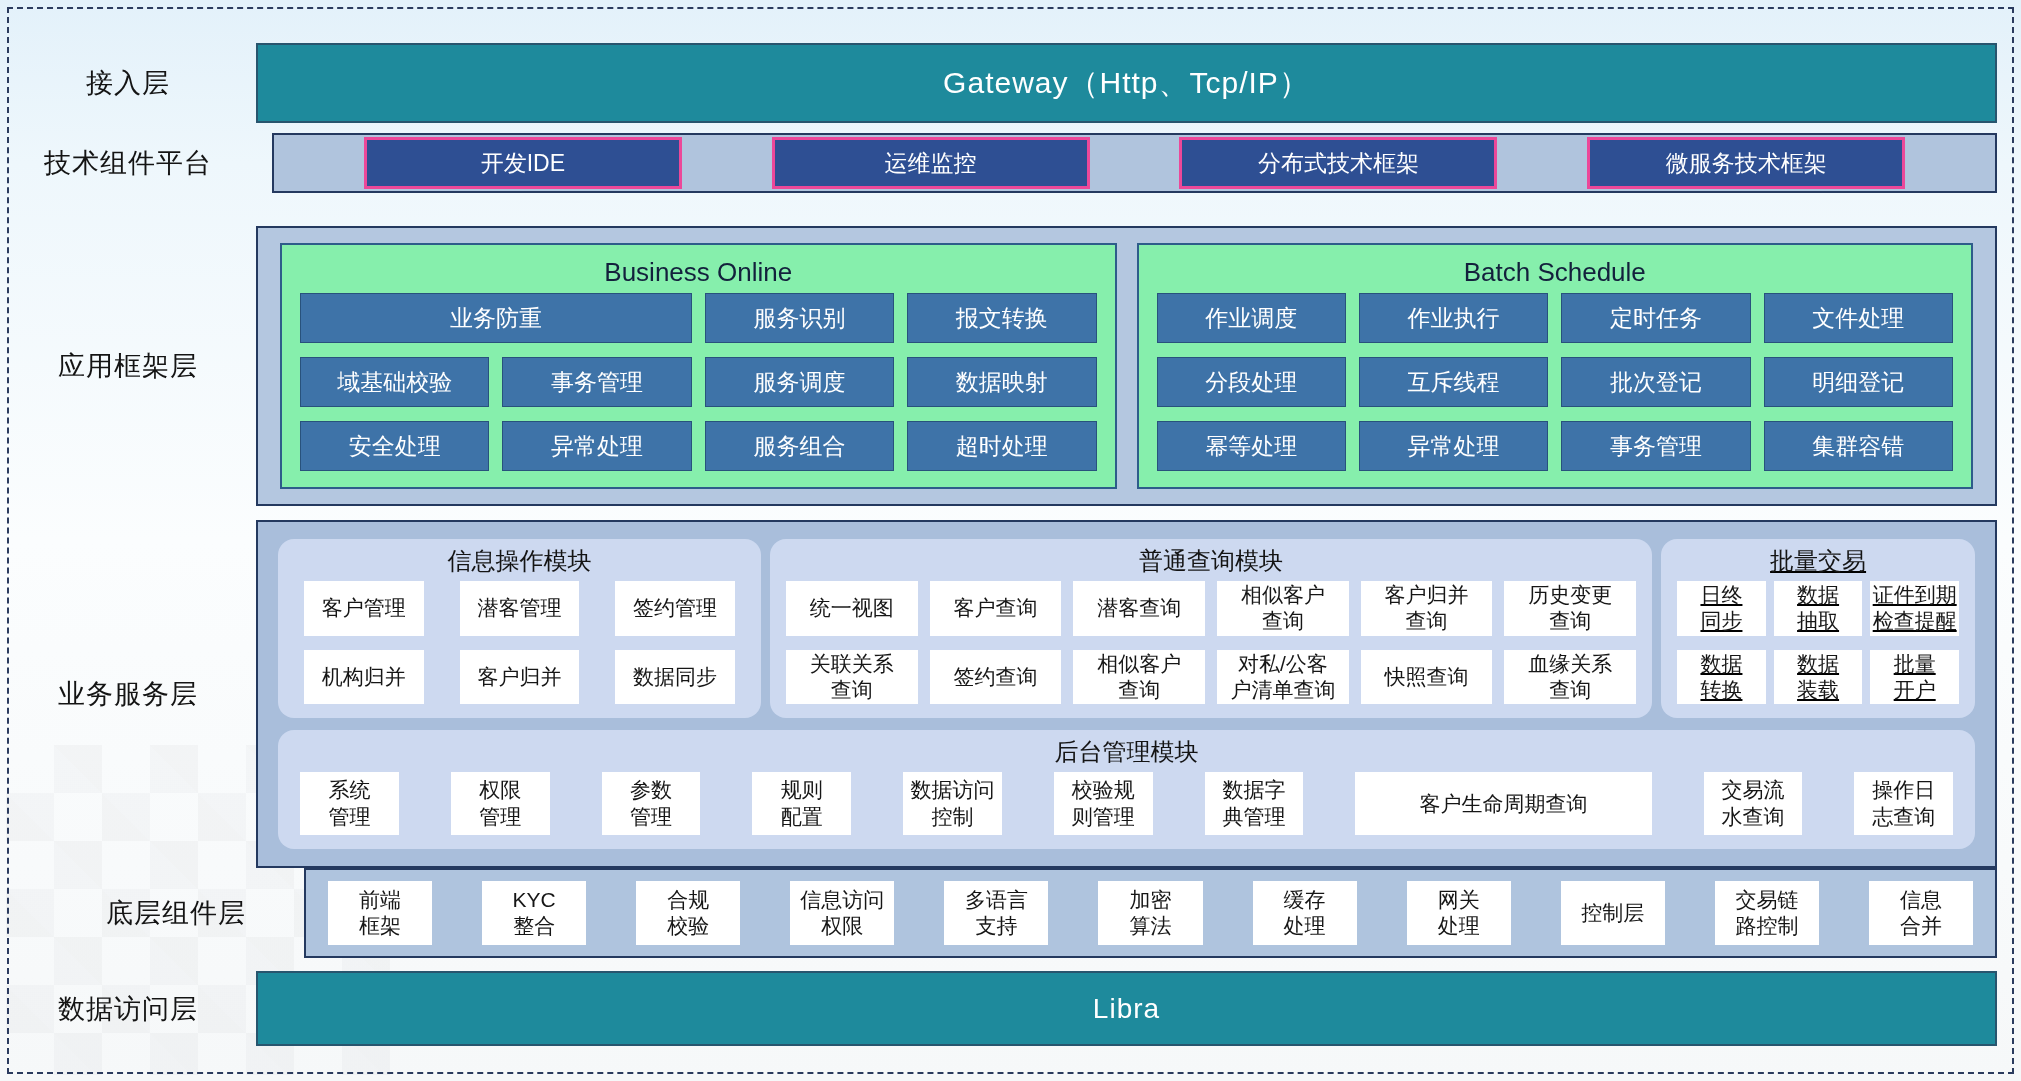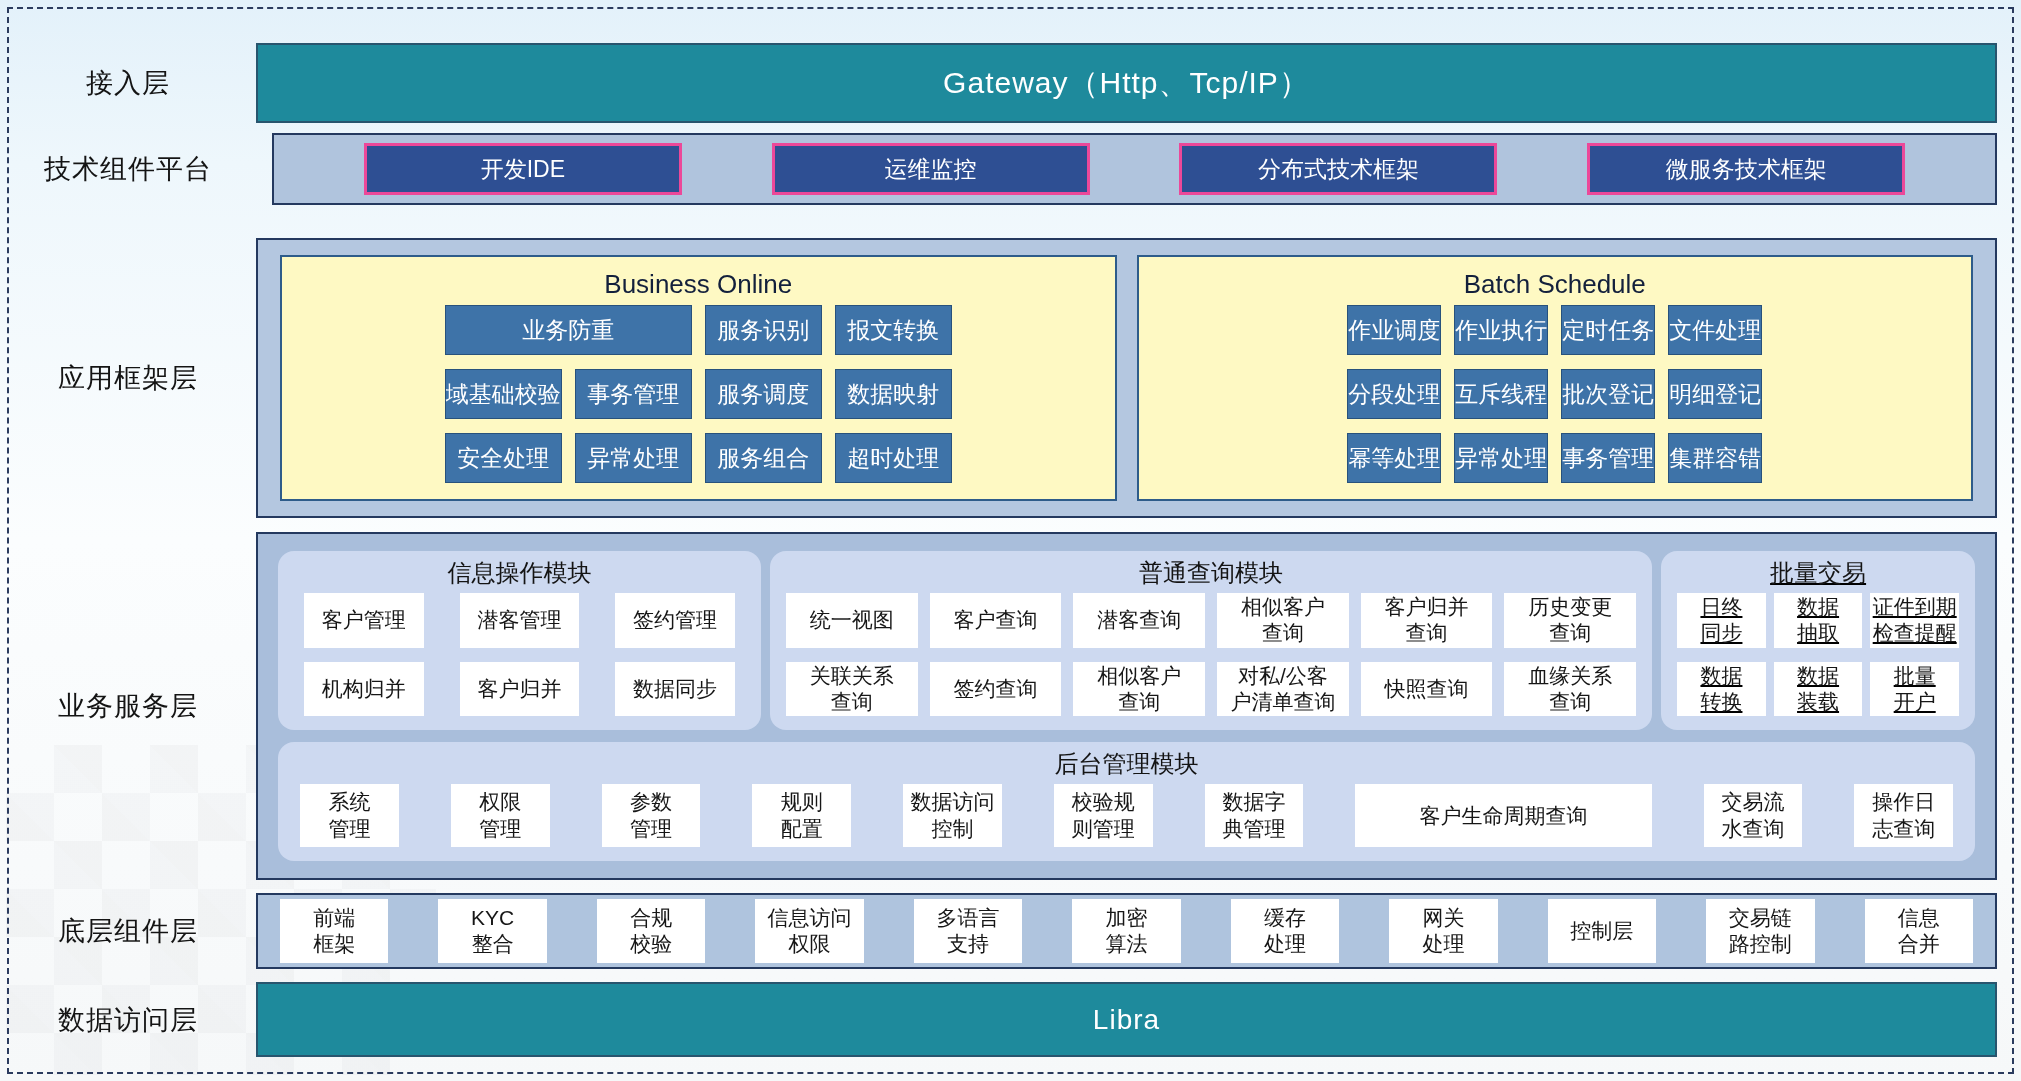--- a/index.html
+++ b/index.html
@@ -48,22 +48,22 @@
     display:flex;align-items:center;justify-content:center;
     color:#fff;font-size:23px;
   }
 
   
   .framework-box{
     height:100%;background:#b4c7e0;border:2px solid #24395f;box-sizing:border-box;
     display:flex;gap:20px;padding:15px 22px;
   }
   .fw-panel{
-    flex:1;background:#fef9c3;border:2px solid #2e5c8a;box-sizing:border-box;
-    display:flex;flex-direction:column;padding:6px 18px 16px;align-items:center;
+    flex:1;background:#86efac;border:2px solid #2e5c8a;box-sizing:border-box;
+    display:flex;flex-direction:column;padding:6px 18px 16px;
   }
   .fw-title{
     height:42px;display:flex;align-items:center;justify-content:center;
     font-size:26px;color:#13203c;
   }
   .fw-grid{
     flex:1;display:grid;grid-template-columns:repeat(4,1fr);
     gap:14px 13px;
   }
   .fw-chip{
@@ -121,21 +121,21 @@
 
 <div class="canvas">
 
   <div class="row" style="height:80px;margin-top:43px;">
     <div class="gutter">接入层</div>
     <div class="content">
       <div class="teal-bar">Gateway（Http、Tcp/IP）</div>
     </div>
   </div>
 
-  <div class="row" style="height:72px;margin-top:10px;gap:16px;">
+  <div class="row" style="height:60px;margin-top:10px;gap:16px;">
     <div class="gutter">技术组件平台</div>
     <div class="content">
       <div class="tech-bar">
 
       <div class="tech-chip">开发IDE</div>
           <div class="tech-chip">运维监控</div>
           <div class="tech-chip">分布式技术框架</div>
           <div class="tech-chip">微服务技术框架</div>
         </div>
     </div>
@@ -267,21 +267,21 @@
               <div class="white-chip">交易流
 水查询</div>
               <div class="white-chip">操作日
 志查询</div>
             </div>
         </div>
       </div>
     </div>
   </div>
 
-  <div class="row" style="height:76px;margin-top:13px;">
+  <div class="row" style="height:90px;padding-left:48px;">
     <div class="gutter">底层组件层</div>
     <div class="content">
       <div class="components-box">
 
       <div class="white-chip">前端
 框架</div>
           <div class="white-chip">KYC
 整合</div>
           <div class="white-chip">合规
 校验</div>

